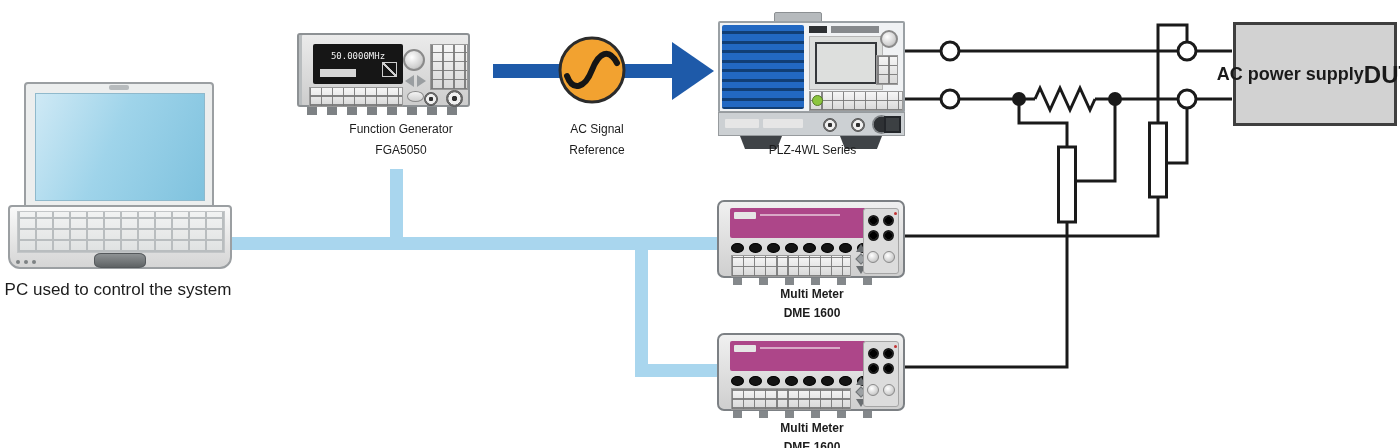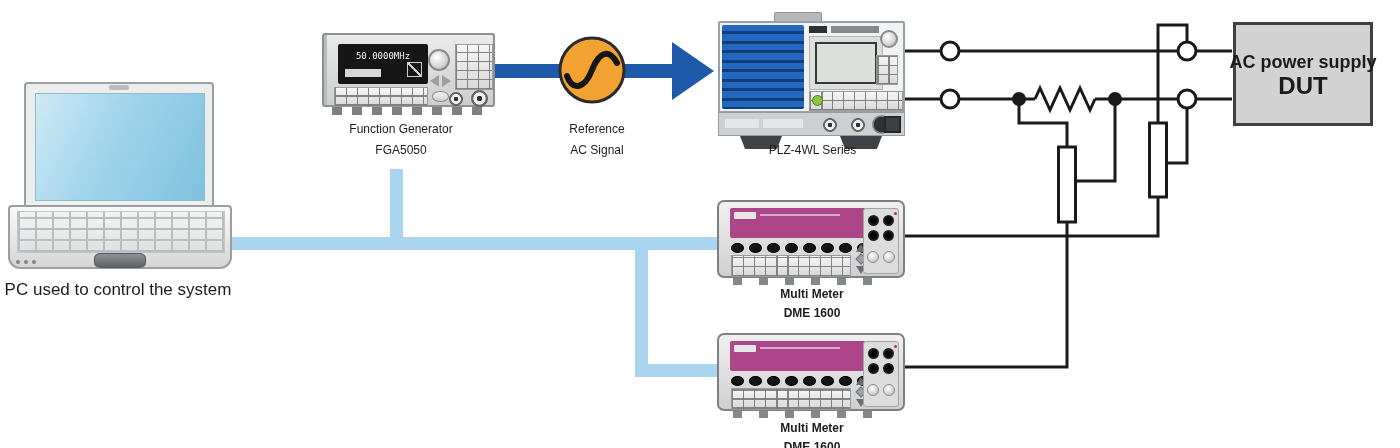--- a/index.html
+++ b/index.html
@@ -87,21 +87,21 @@
         <i style="width:4px;height:4px;border-radius:50%;background:#7e8284;"></i>
         <i style="width:4px;height:4px;border-radius:50%;background:#7e8284;"></i>
         <i style="width:4px;height:4px;border-radius:50%;background:#7e8284;"></i>
       </div>
     </div>
   </div>
   <div class="lbl" style="left:0;top:279px;width:236px;font-size:17px;">
     <div>PC used to control the system</div>
   </div>
 
-  <div class="abs" style="left:322px;top:33px;width:154px;height:86px;">
+  <div class="abs" style="left:297px;top:33px;width:154px;height:86px;">
     <div class="abs" style="left:0;top:0;width:173px;height:74px;background:linear-gradient(#ebebeb,#cdcdcd);border:2px solid #8d9194;border-radius:3px;box-sizing:border-box;box-shadow:inset 3px 0 0 #b9bdbf;">
       <div class="abs" style="left:14px;top:9px;width:90px;height:40px;background:#161616;border-radius:2px;">
         <div class="abs" style="left:0;top:7px;width:100%;text-align:center;color:#f2f2f2;font-family:'DejaVu Sans Mono',monospace;font-size:9px;letter-spacing:0;">50.0000MHz</div>
         <div class="abs" style="left:7px;bottom:7px;width:36px;height:8px;background:#d7d7d7;"></div>
         <div class="abs" style="right:6px;bottom:7px;width:13px;height:13px;border:1px solid #cfcfcf;background:linear-gradient(45deg,transparent 46%,#cfcfcf 46% 54%,transparent 54%);"></div>
       </div>
       <div class="abs knob" style="left:104px;top:14px;width:22px;height:22px;"></div>
       <div class="abs grid-btns" style="left:131px;top:9px;width:36px;height:44px;"></div>
       <div class="abs" style="left:106px;top:40px;display:flex;gap:3px;">
         <i style="width:0;height:0;border-top:6px solid transparent;border-bottom:6px solid transparent;border-right:9px solid #9a9ea1;"></i>
@@ -113,22 +113,22 @@
       <div class="abs bnc" style="left:147px;top:55px;width:17px;height:17px;"></div>
     </div>
     <div class="abs feetrow" style="left:10px;top:74px;width:152px;height:8px;"></div>
   </div>
   <div class="lbl" style="left:308px;top:119px;width:186px;">
     <div>Function Generator</div>
     <div>FGA5050</div>
   </div>
 
   <div class="lbl" style="left:517px;top:119px;width:160px;">
+    <div>AC Signal</div>
     <div>Reference</div>
-    <div>AC Signal</div>
   </div>
 
   <div class="abs" style="left:718px;top:12px;width:187px;height:140px;">
     <div class="abs" style="left:56px;top:0;width:46px;height:10px;background:#b6babd;border:1px solid #8c9093;border-radius:2px 2px 0 0;"></div>
     <div class="abs" style="left:0;top:9px;width:187px;height:92px;background:#f0f2f4;border:2px solid #9aa0a4;border-radius:2px;box-sizing:border-box;">
       <div class="abs" style="left:2px;top:2px;width:82px;height:84px;border-radius:2px;background:repeating-linear-gradient(180deg,#2268c2 0 6.5px,#113e75 6.5px 9.5px);"></div>
       <div class="abs" style="left:89px;top:3px;width:88px;height:7px;background:linear-gradient(90deg,#2e3134 0 18px,transparent 18px 22px,#86898c 22px 70px,transparent 70px);"></div>
       <div class="abs" style="left:89px;top:13px;width:72px;height:52px;background:#dddfdd;border:1px solid #b5b5b5;">
         <div class="abs" style="left:5px;top:5px;width:58px;height:38px;border:2px solid #35383b;" title="PLZ-4WL Series"></div>
       </div>
@@ -223,19 +223,19 @@
         <div class="abs knob" style="left:19px;top:42px;width:12px;height:12px;border-width:1px;"></div>
       </div>
     </div>
     <div class="abs feetrow" style="left:16px;top:78px;width:156px;height:7px;background:repeating-linear-gradient(90deg,#84888b 0 9px,transparent 9px 26px);"></div>
   </div>
   <div class="lbl bold" style="left:717px;top:419px;width:190px;">
     <div>Multi Meter</div>
     <div>DME 1600</div>
   </div>
 
-  <div class="abs" style="left:1233px;top:22px;width:140px;height:104px;background:#d2d2d2;border:3px solid #3f3f3f;box-sizing:border-box;
-              display:flex;flex-direction:column;align-items:center;justify-content:center;">
+  <div class="abs" style="left:1233px;top:22px;width:164px;height:104px;background:#d2d2d2;border:3px solid #3f3f3f;box-sizing:border-box;
+              display:flex;align-items:center;justify-content:center;">
     <div style="font-size:18px;font-weight:bold;line-height:23px;white-space:nowrap;">AC power supply</div>
     <div style="font-size:24px;font-weight:bold;line-height:23px;white-space:nowrap;">DUT</div>
   </div>
 
 </div>
 
 </body></html>

